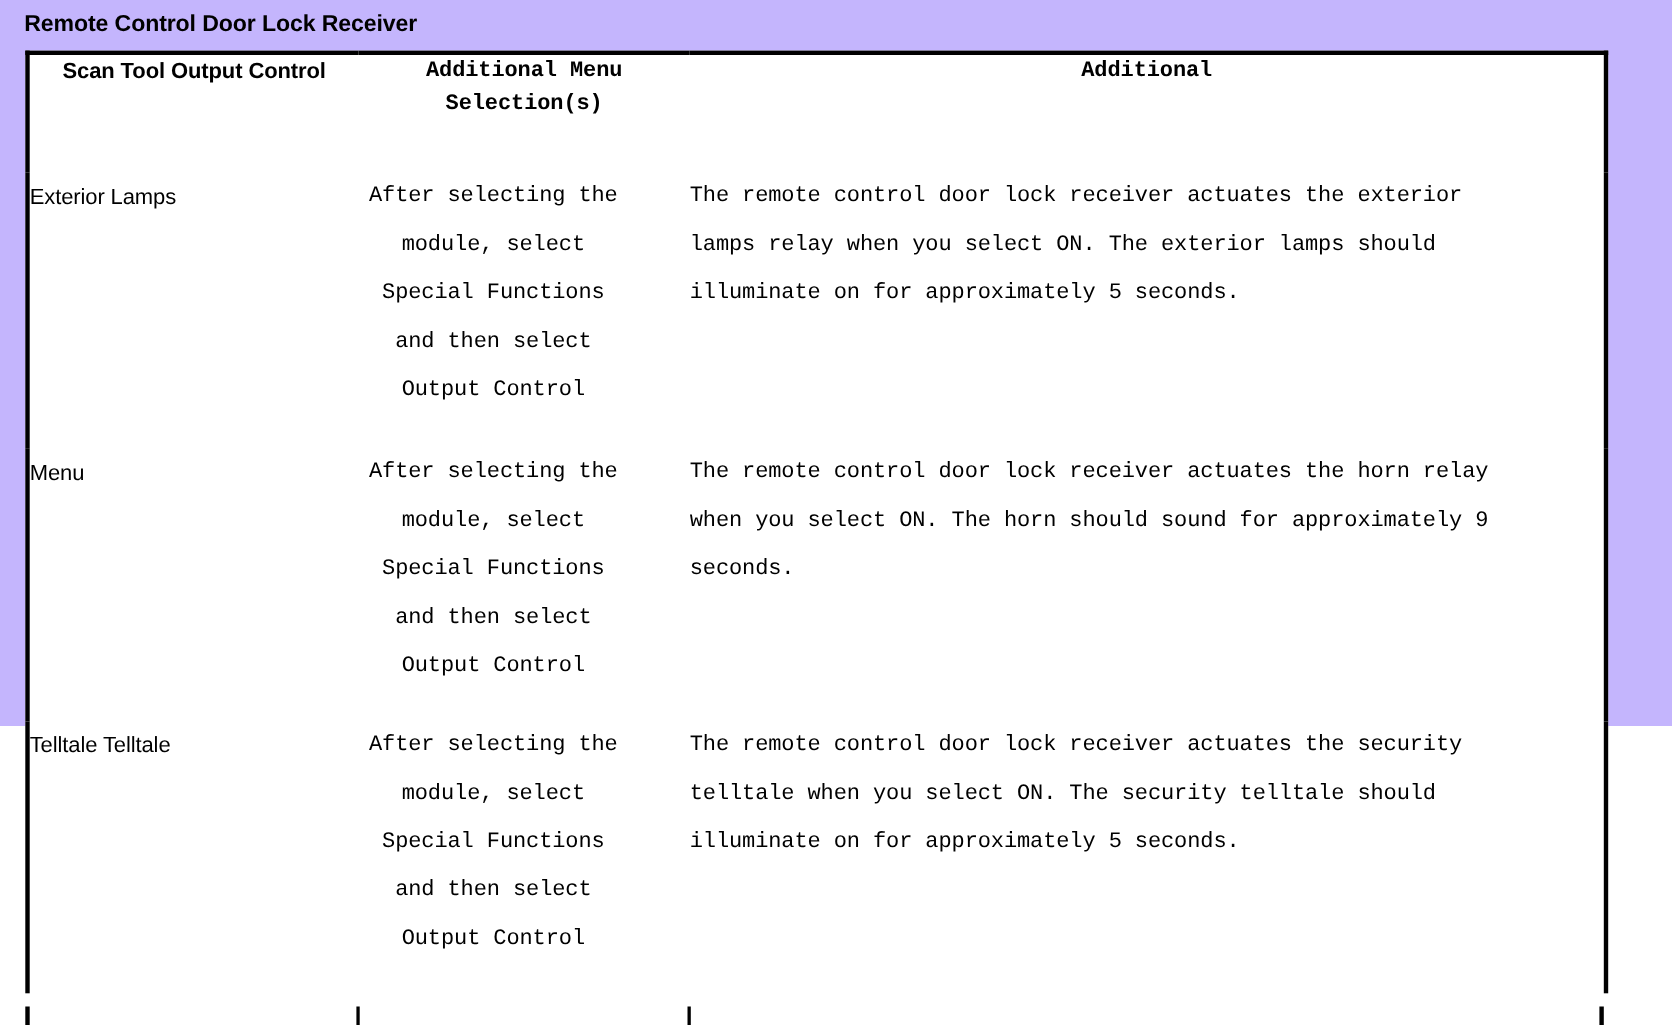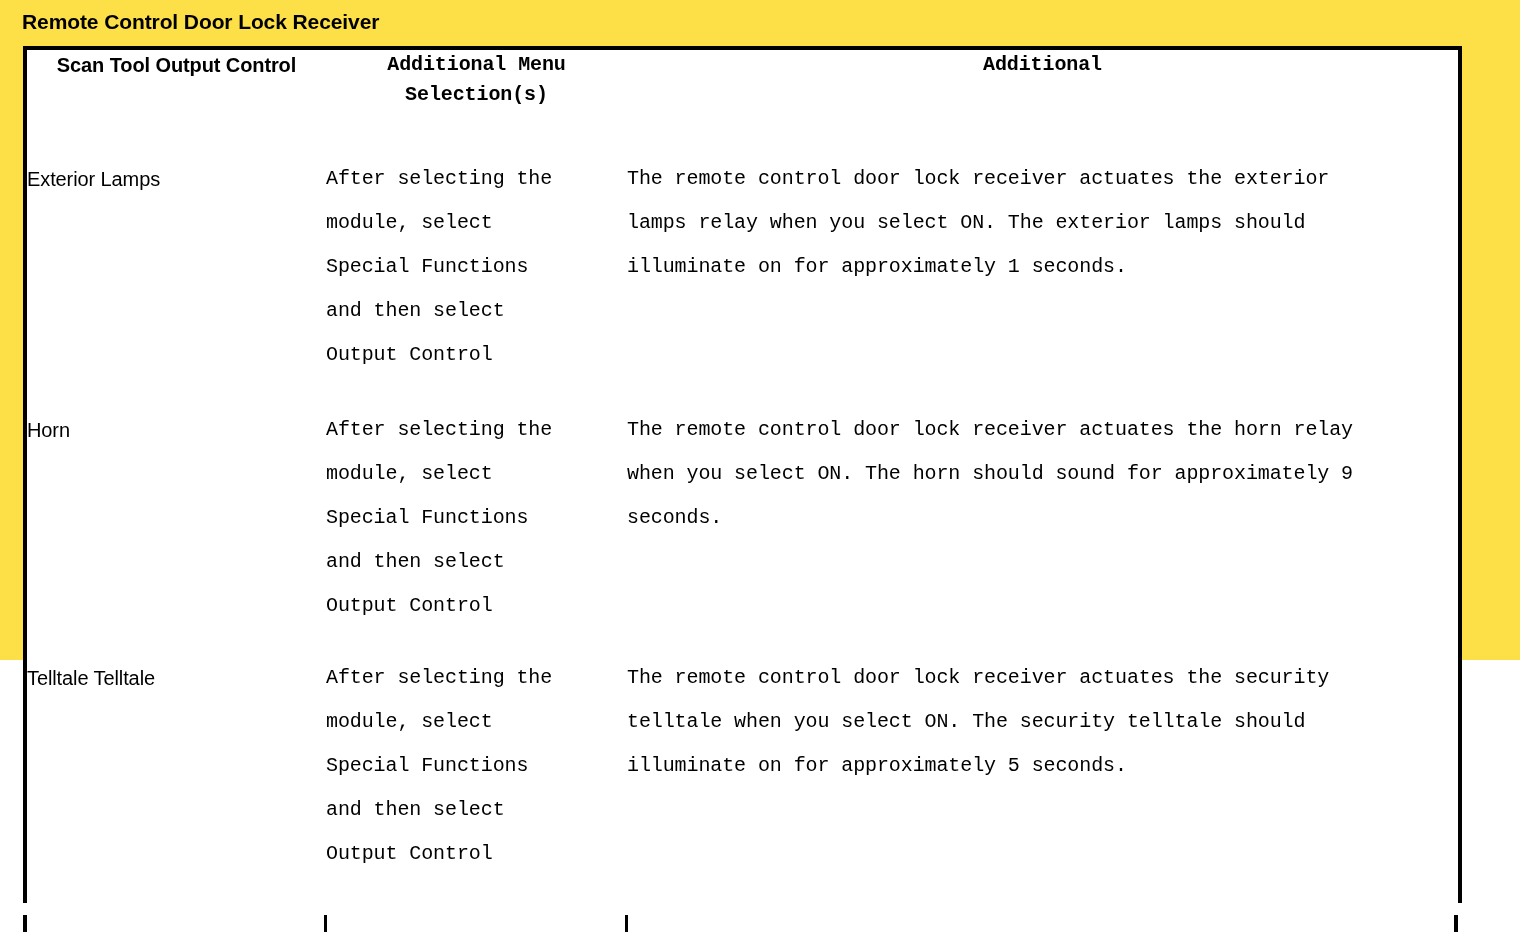--- a/index.html
+++ b/index.html
@@ -14,21 +14,21 @@
     overflow: hidden;
     font-family: "Liberation Sans", sans-serif;
     color: #000000;
     -webkit-font-smoothing: none;
   }
 
   #page {
     position: relative;
     width: 1520px;
     height: 660px;
-    background: #fde047;
+    background: #c4b5fd;
   }
 
   
   #doc-title {
     position: absolute;
     left: 22px;
     top: 8px;
     font-size: 21px;
     font-weight: bold;
     letter-spacing: -0.1px;
@@ -99,21 +99,21 @@
   .cell-control {
     vertical-align: middle;
     padding: 0 0 0 18px;
     text-align: left;
   }
 
   
   .cell-menu {
     vertical-align: top;
     padding: 26px 10px 0 18px;
-    text-align: left;
+    text-align: center;
   }
   .menu-text { display: block; max-width: 245px; }
 
   
   .cell-desc {
     vertical-align: middle;
     padding: 0 24px 0 16px;
     text-align: left;
   }
   .desc-text { display: block; max-width: 760px; }
@@ -160,25 +160,25 @@
         <th class="hdr-cell div">Additional</th>
       </tr>
     </thead>
     <tbody>
       <tr class="r1">
         <td class="body-cell cell-control">Exterior Lamps</td>
         <td class="body-cell cell-menu div">
           <span class="menu-text">After selecting the module, select Special Functions and then select Output Control</span>
         </td>
         <td class="body-cell cell-desc div">
-          <span class="desc-text">The remote control door lock receiver actuates the exterior lamps relay when you select ON. The exterior lamps should illuminate on for approximately 1 seconds.</span>
+          <span class="desc-text">The remote control door lock receiver actuates the exterior lamps relay when you select ON. The exterior lamps should illuminate on for approximately 5 seconds.</span>
         </td>
       </tr>
       <tr class="r2">
-        <td class="body-cell cell-control">Horn</td>
+        <td class="body-cell cell-control">Menu</td>
         <td class="body-cell cell-menu div">
           <span class="menu-text">After selecting the module, select Special Functions and then select Output Control</span>
         </td>
         <td class="body-cell cell-desc div">
           <span class="desc-text">The remote control door lock receiver actuates the horn relay when you select ON. The horn should sound for approximately 9 seconds.</span>
         </td>
       </tr>
       <tr class="r3">
         <td class="body-cell cell-control">Telltale Telltale</td>
         <td class="body-cell cell-menu div">

